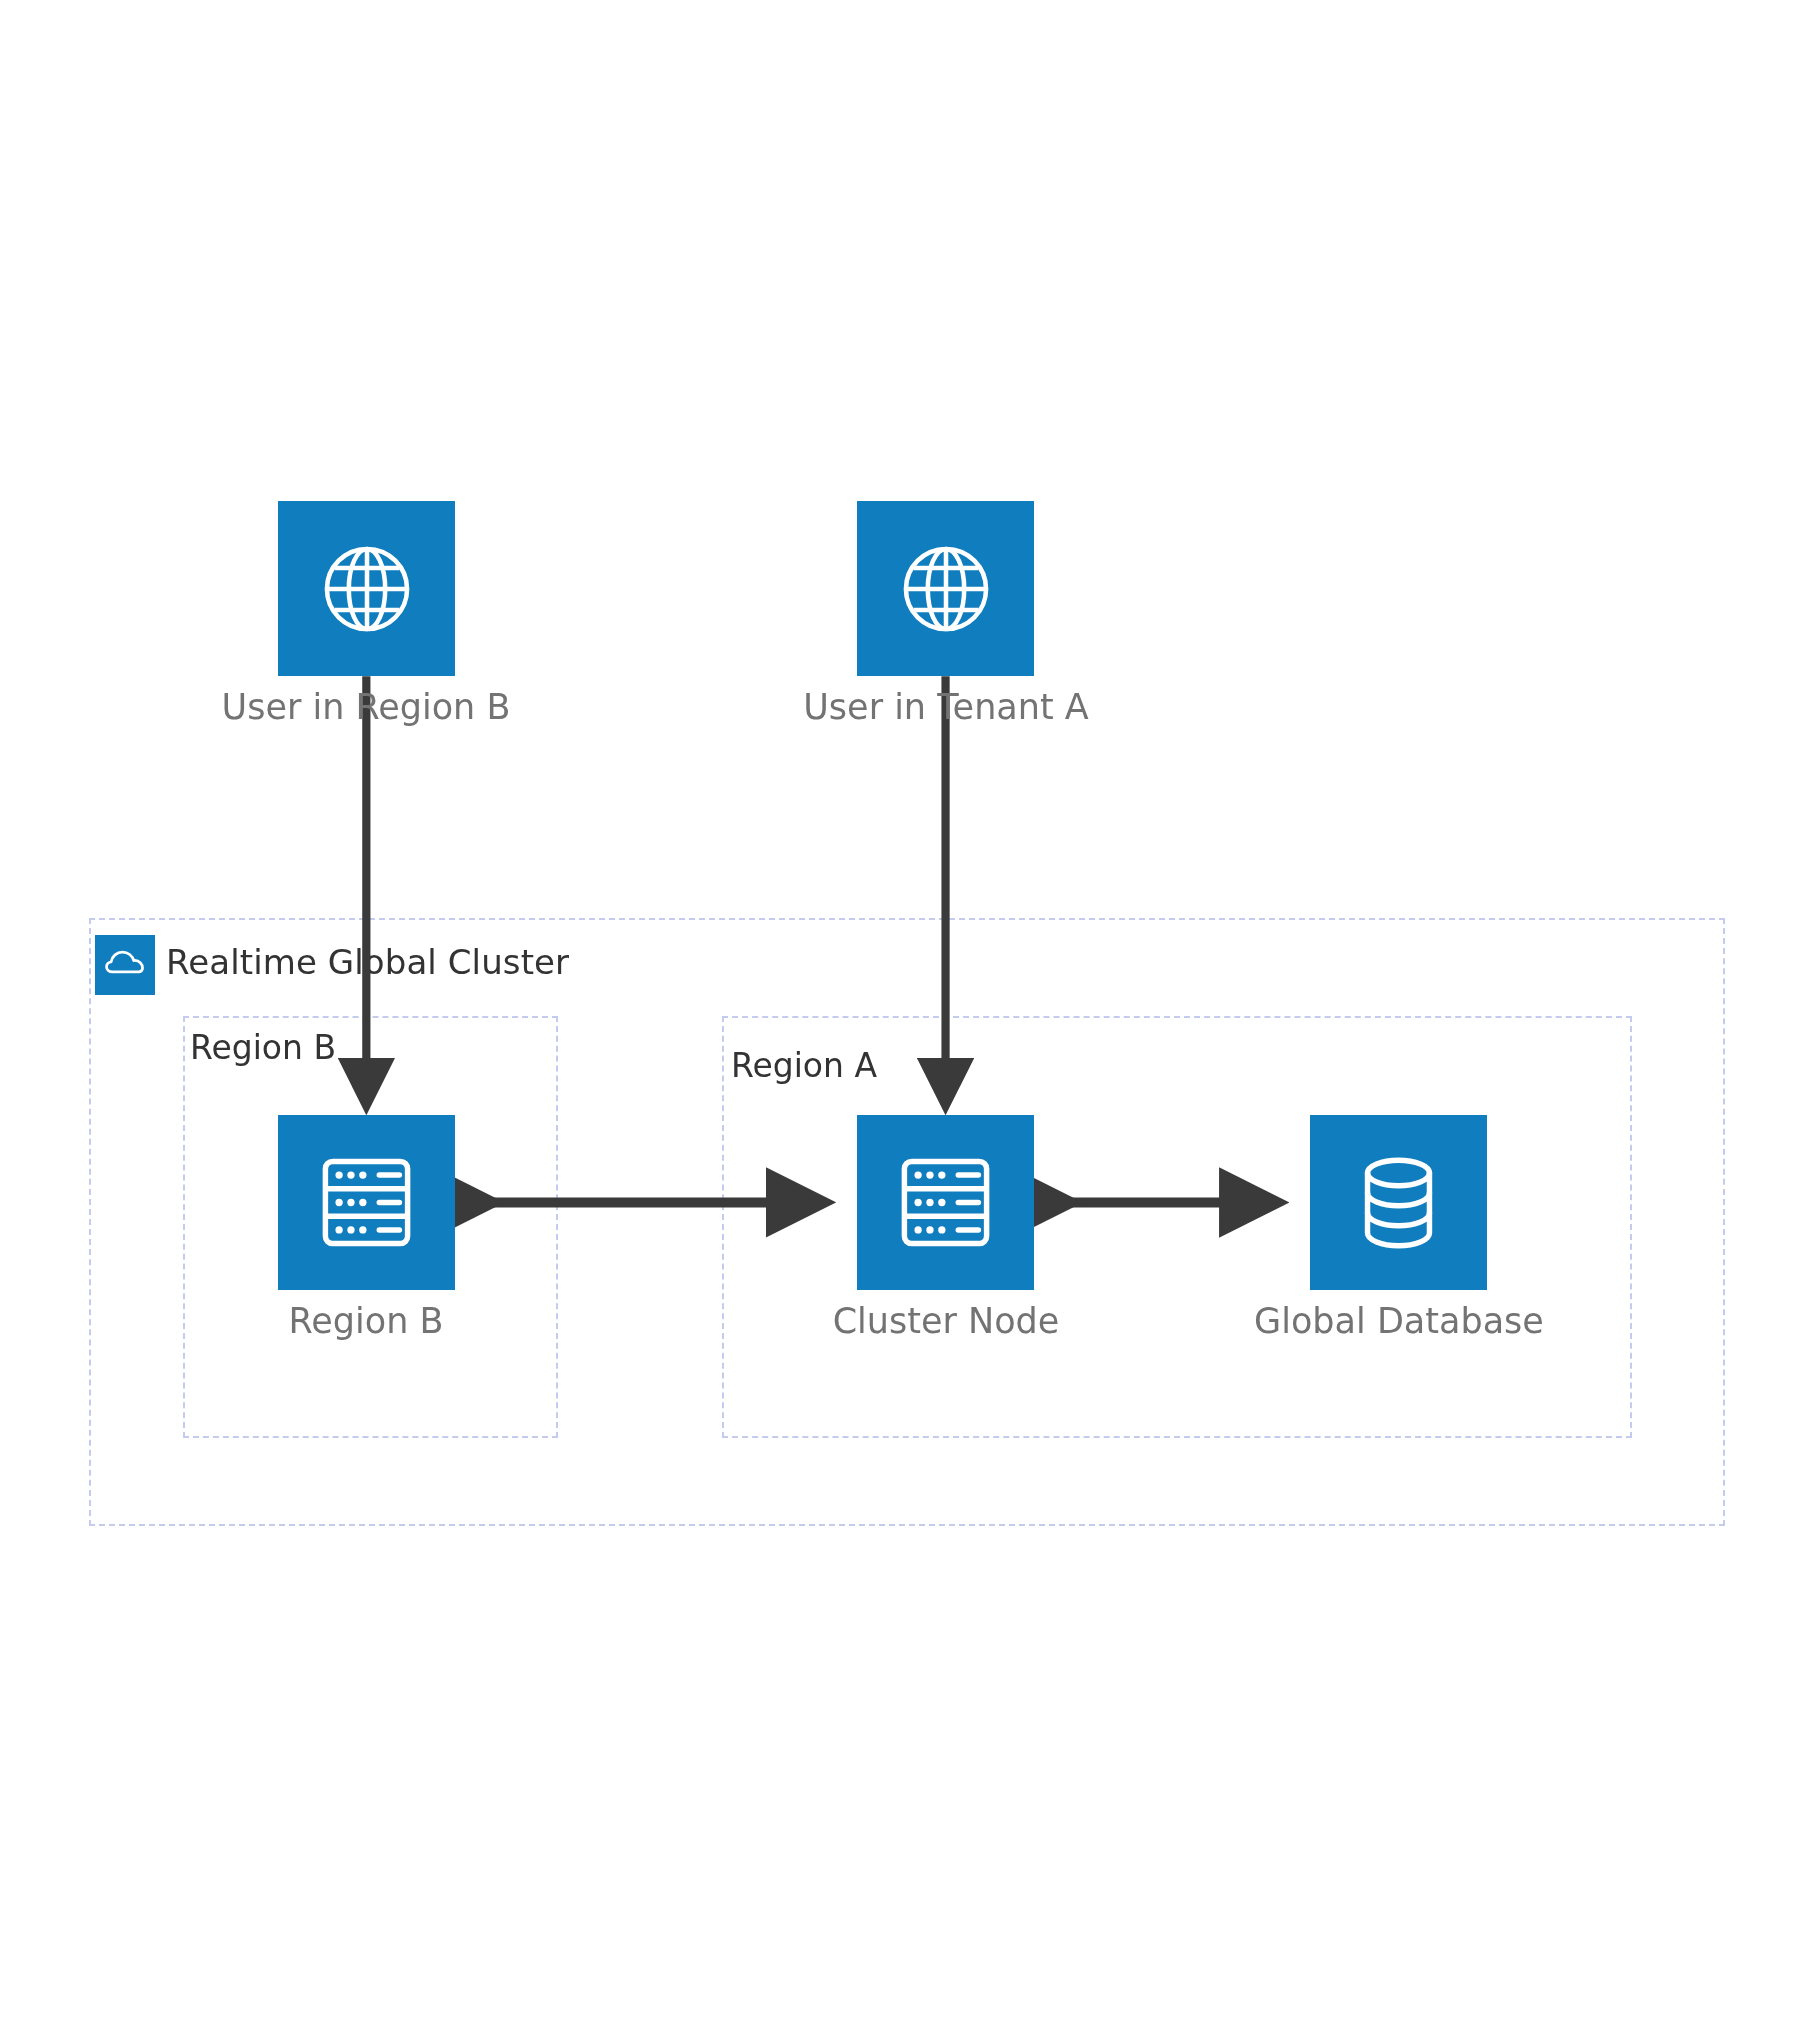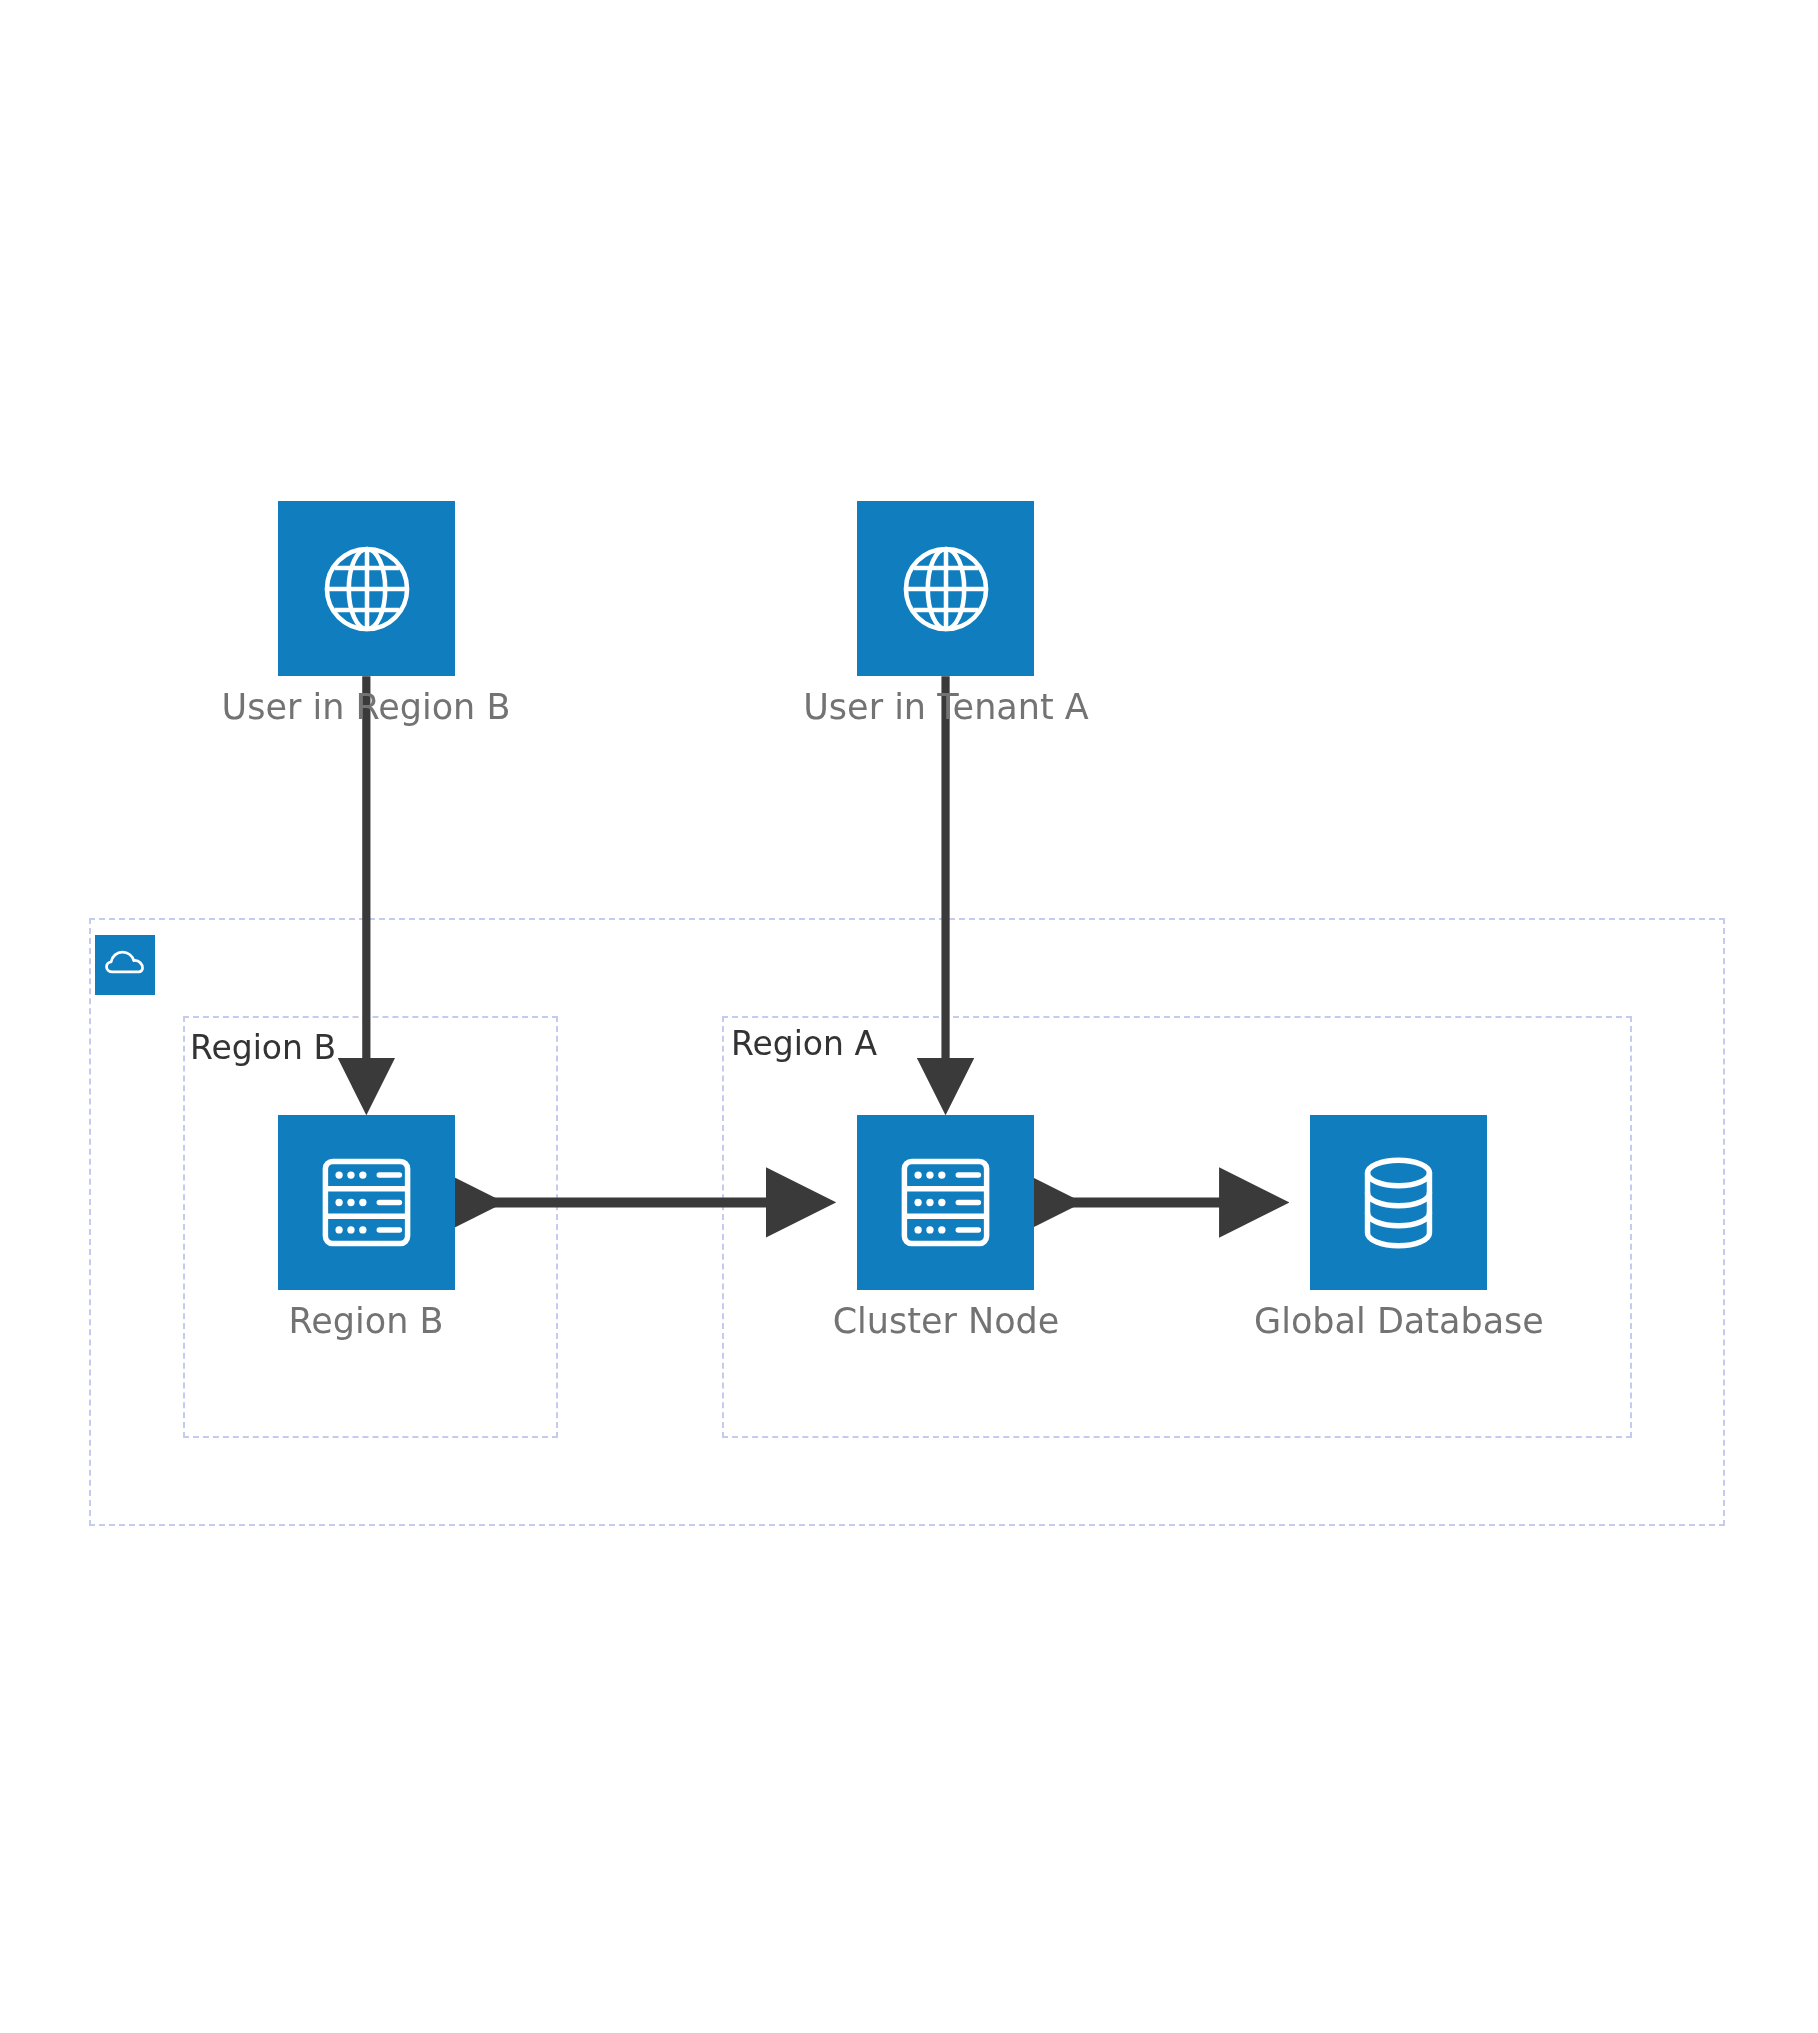--- a/index.html
+++ b/index.html
@@ -67,21 +67,21 @@
     letter-spacing: 0.1px;
     white-space: nowrap;
   }
   .region-title {
     position: absolute;
     font-size: 33px;
     color: #333333;
     white-space: nowrap;
   }
   #region-b-title { left: 190px; top: 1028px; }
-  #region-a-title { left: 731px; top: 1024px; }
+  #region-a-title { left: 731px; top: 1046px; }
 
   
   .node {
     position: absolute;
     width: 177px;
     height: 175px;
     background: #0f7dbe;
     display: flex;
     align-items: center;
     justify-content: center;
@@ -131,20 +131,21 @@
 
   <div id="cluster-badge">
     <svg width="48" height="48" viewBox="0 0 52 52" aria-hidden="true">
       <path d="M12.5 33.5 C8.6 33.5 6 31 6 27.9 C6 25.1 8.1 22.8 11 22.5
                C11.9 16.6 17.1 12 23.4 12 C29.2 12 34.1 15.9 35.5 21.2
                C35.9 21.1 36.4 21.1 36.8 21.1 C41.3 21.1 45 24.8 45 29.3
                C45 31.6 43.3 33.5 40.9 33.5 Z" fill="none" stroke="#ffffff" stroke-width="3" stroke-linejoin="round" stroke-linecap="round"></path>
     </svg>
   </div>
 
+  <div class="cluster-title" id="cluster-title">Realtime Global Cluster</div>
 
   <div class="region-title" id="region-b-title">Region B</div>
 
   <div class="region-title" id="region-a-title">Region A</div>
 
   <svg id="arrows" viewBox="0 0 1990 2226" xmlns="http://www.w3.org/2000/svg">
     <defs>
       <marker id="ah" markerWidth="7" markerHeight="7" refX="5.6" refY="3.5" orient="auto" markerUnits="strokeWidth">
         <path d="M0,0 L7,3.5 L0,7 z" fill="#3a3a3a"></path>
       </marker>

